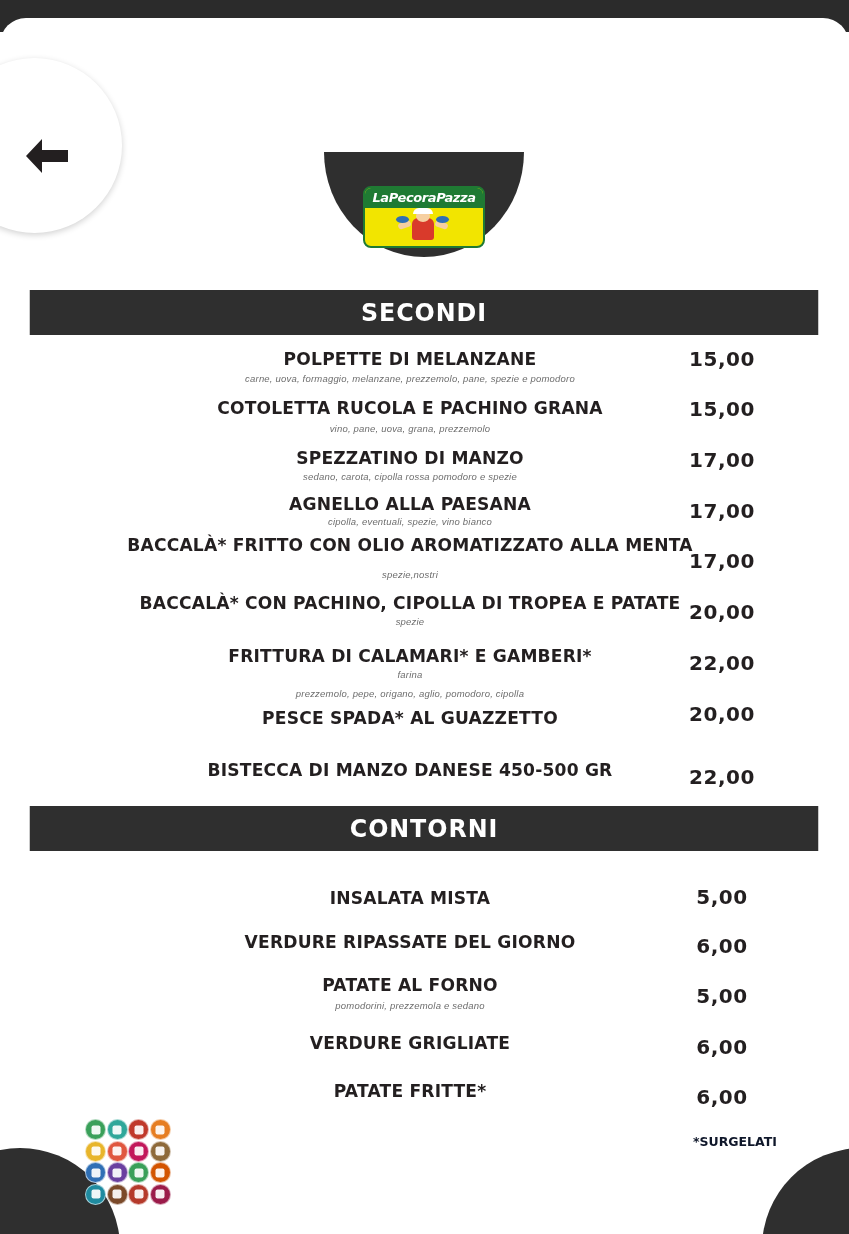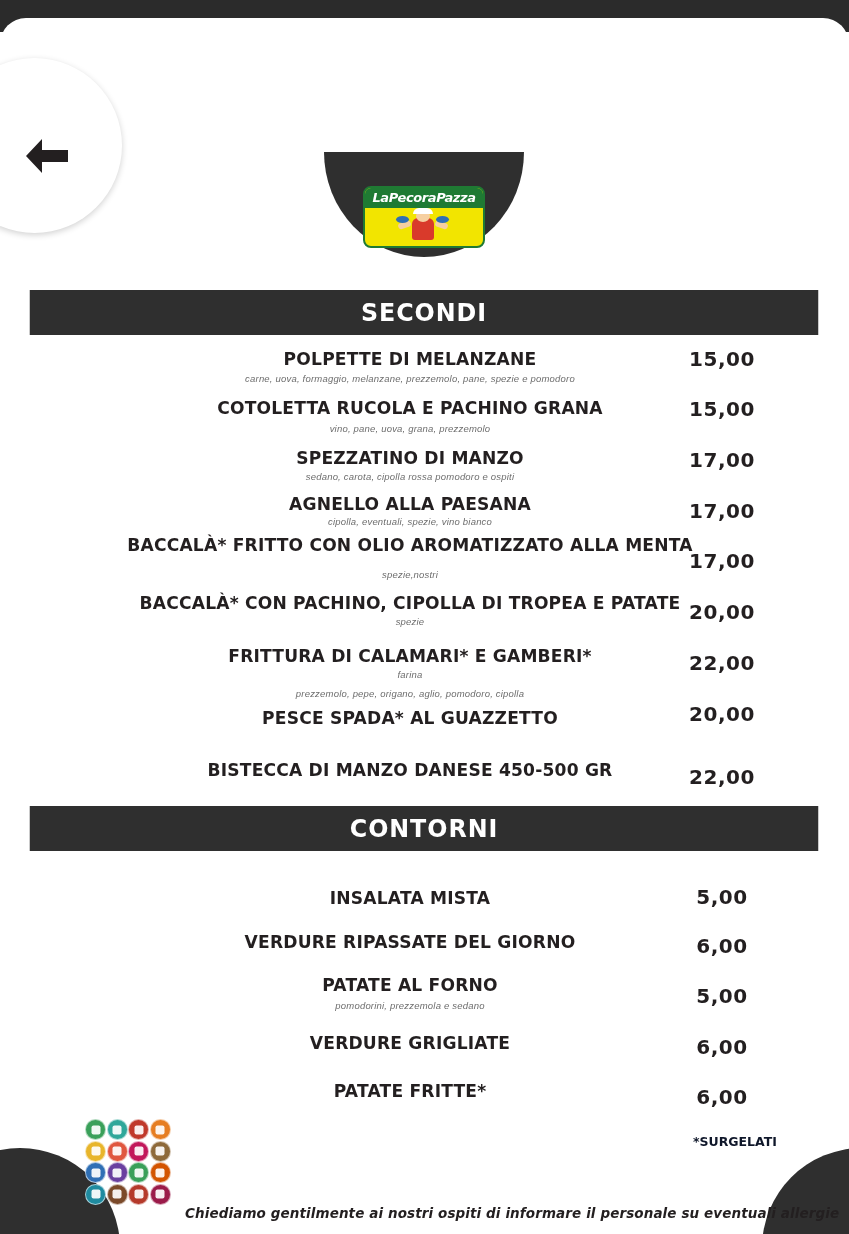--- a/index.html
+++ b/index.html
@@ -351,21 +351,21 @@
     <div class="item-desc" style="top:373px">carne, uova, formaggio, melanzane, prezzemolo, pane, spezie e pomodoro</div>
     <div class="item-price" style="top:347px">15,00</div>
   </div>
   <div class="menu-item">
     <div class="item-name" style="top:397px">COTOLETTA RUCOLA E PACHINO GRANA</div>
     <div class="item-desc" style="top:423px">vino, pane, uova, grana, prezzemolo</div>
     <div class="item-price" style="top:397px">15,00</div>
   </div>
   <div class="menu-item">
     <div class="item-name" style="top:447px">SPEZZATINO DI MANZO</div>
-    <div class="item-desc" style="top:471px">sedano, carota, cipolla rossa pomodoro e ospiti</div>
+    <div class="item-desc" style="top:471px">sedano, carota, cipolla rossa pomodoro e spezie</div>
     <div class="item-price" style="top:448px">17,00</div>
   </div>
   <div class="menu-item">
     <div class="item-name" style="top:493px">AGNELLO ALLA PAESANA</div>
     <div class="item-desc" style="top:516px">cipolla, eventuali, spezie, vino bianco</div>
     <div class="item-price" style="top:499px">17,00</div>
   </div>
   <div class="menu-item">
     <div class="item-name" style="top:534px">BACCALÀ* FRITTO CON OLIO AROMATIZZATO ALLA MENTA</div>
     <div class="item-desc" style="top:569px">spezie,nostri</div>
@@ -441,16 +441,15 @@
       <div class="allergen" style="background: rgb(211, 84, 0);"></div>
     </div>
     <div class="allergen-row">
       <div class="allergen" style="background: rgb(31, 139, 160);"></div>
       <div class="allergen" style="background: rgb(123, 74, 42);"></div>
       <div class="allergen" style="background: rgb(181, 58, 43);"></div>
       <div class="allergen" style="background: rgb(155, 27, 74);"></div>
     </div>
   </div>
 
-  <div class="allergy-note">Chiediamo gentilmente ai nostri ospiti di informare il personale su eventuali allergie</div>
   <div class="frozen-note">*SURGELATI</div>
 
 </div>
 
 </body></html>

